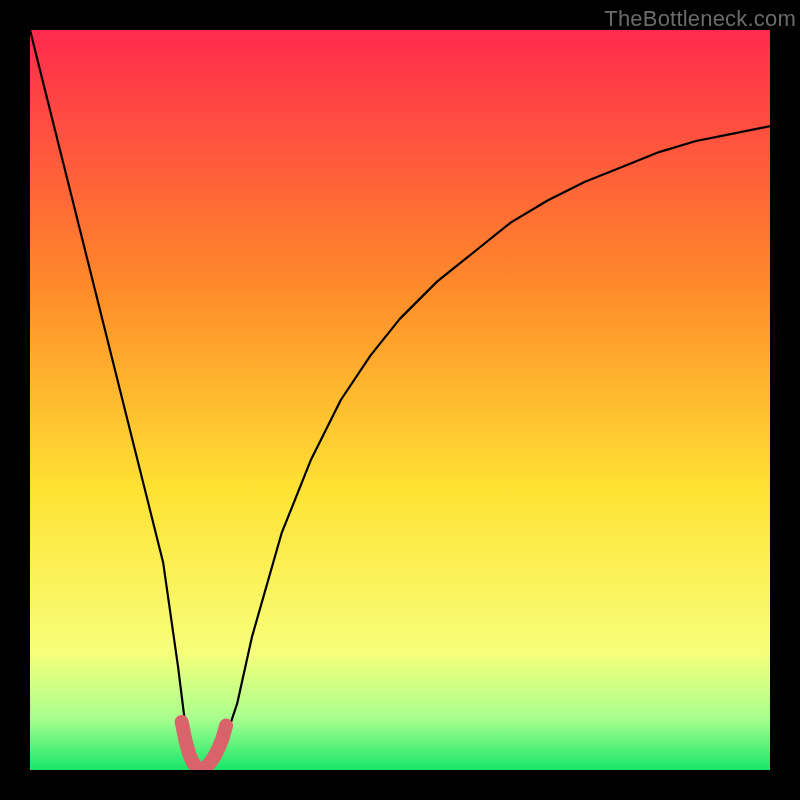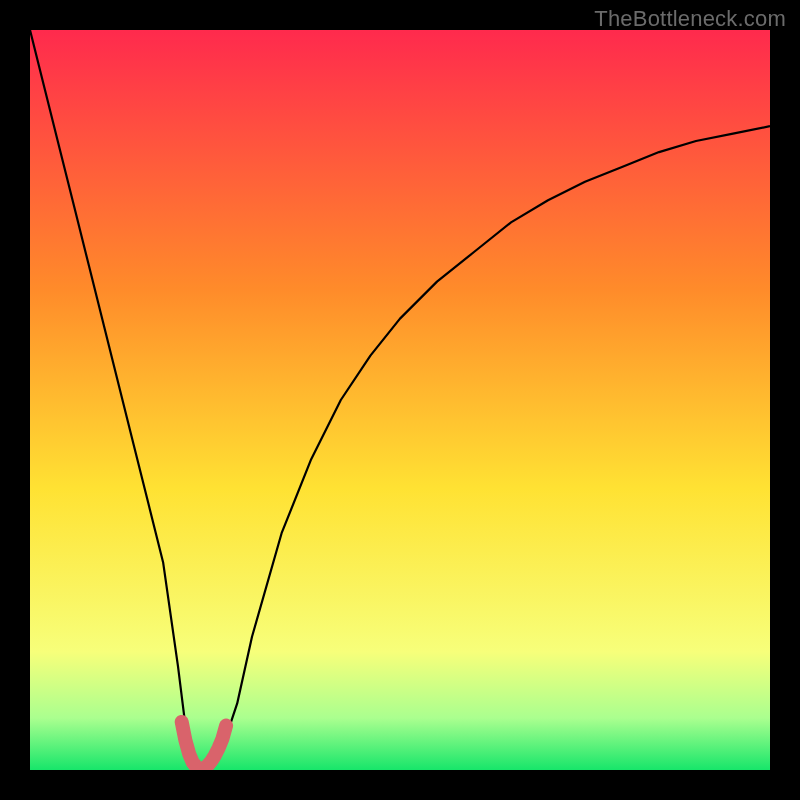--- a/index.html
+++ b/index.html
@@ -22,21 +22,21 @@
   .plot-area {
     position: absolute;
     left: 0;
     top: 0;
     width: 740px;
     height: 740px;
   }
   .watermark {
     position: absolute;
     top: 6px;
-    right: 14px;
+    right: 4px;
     color: #6b6b6b;
     font-size: 22px;
     font-weight: 500;
     letter-spacing: 0.2px;
     user-select: none;
   }
   svg {
     display: block;
   }
 </style>

